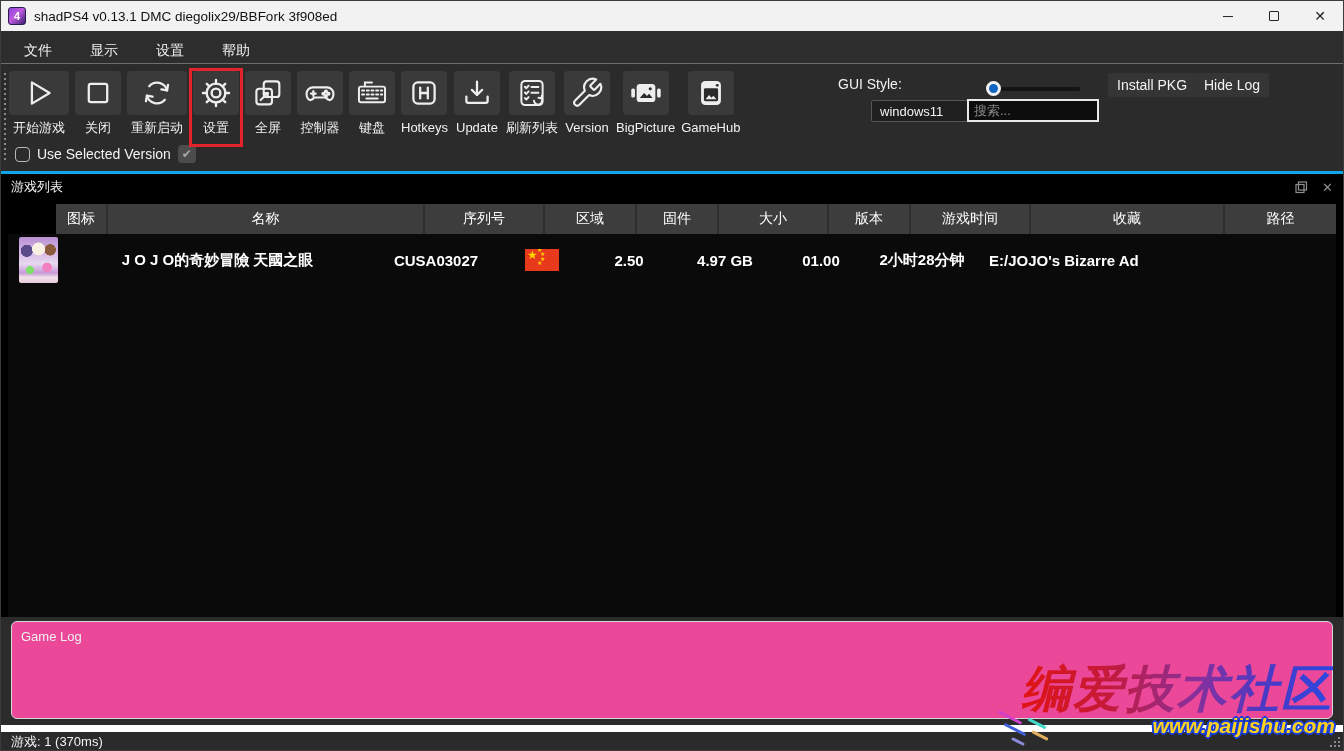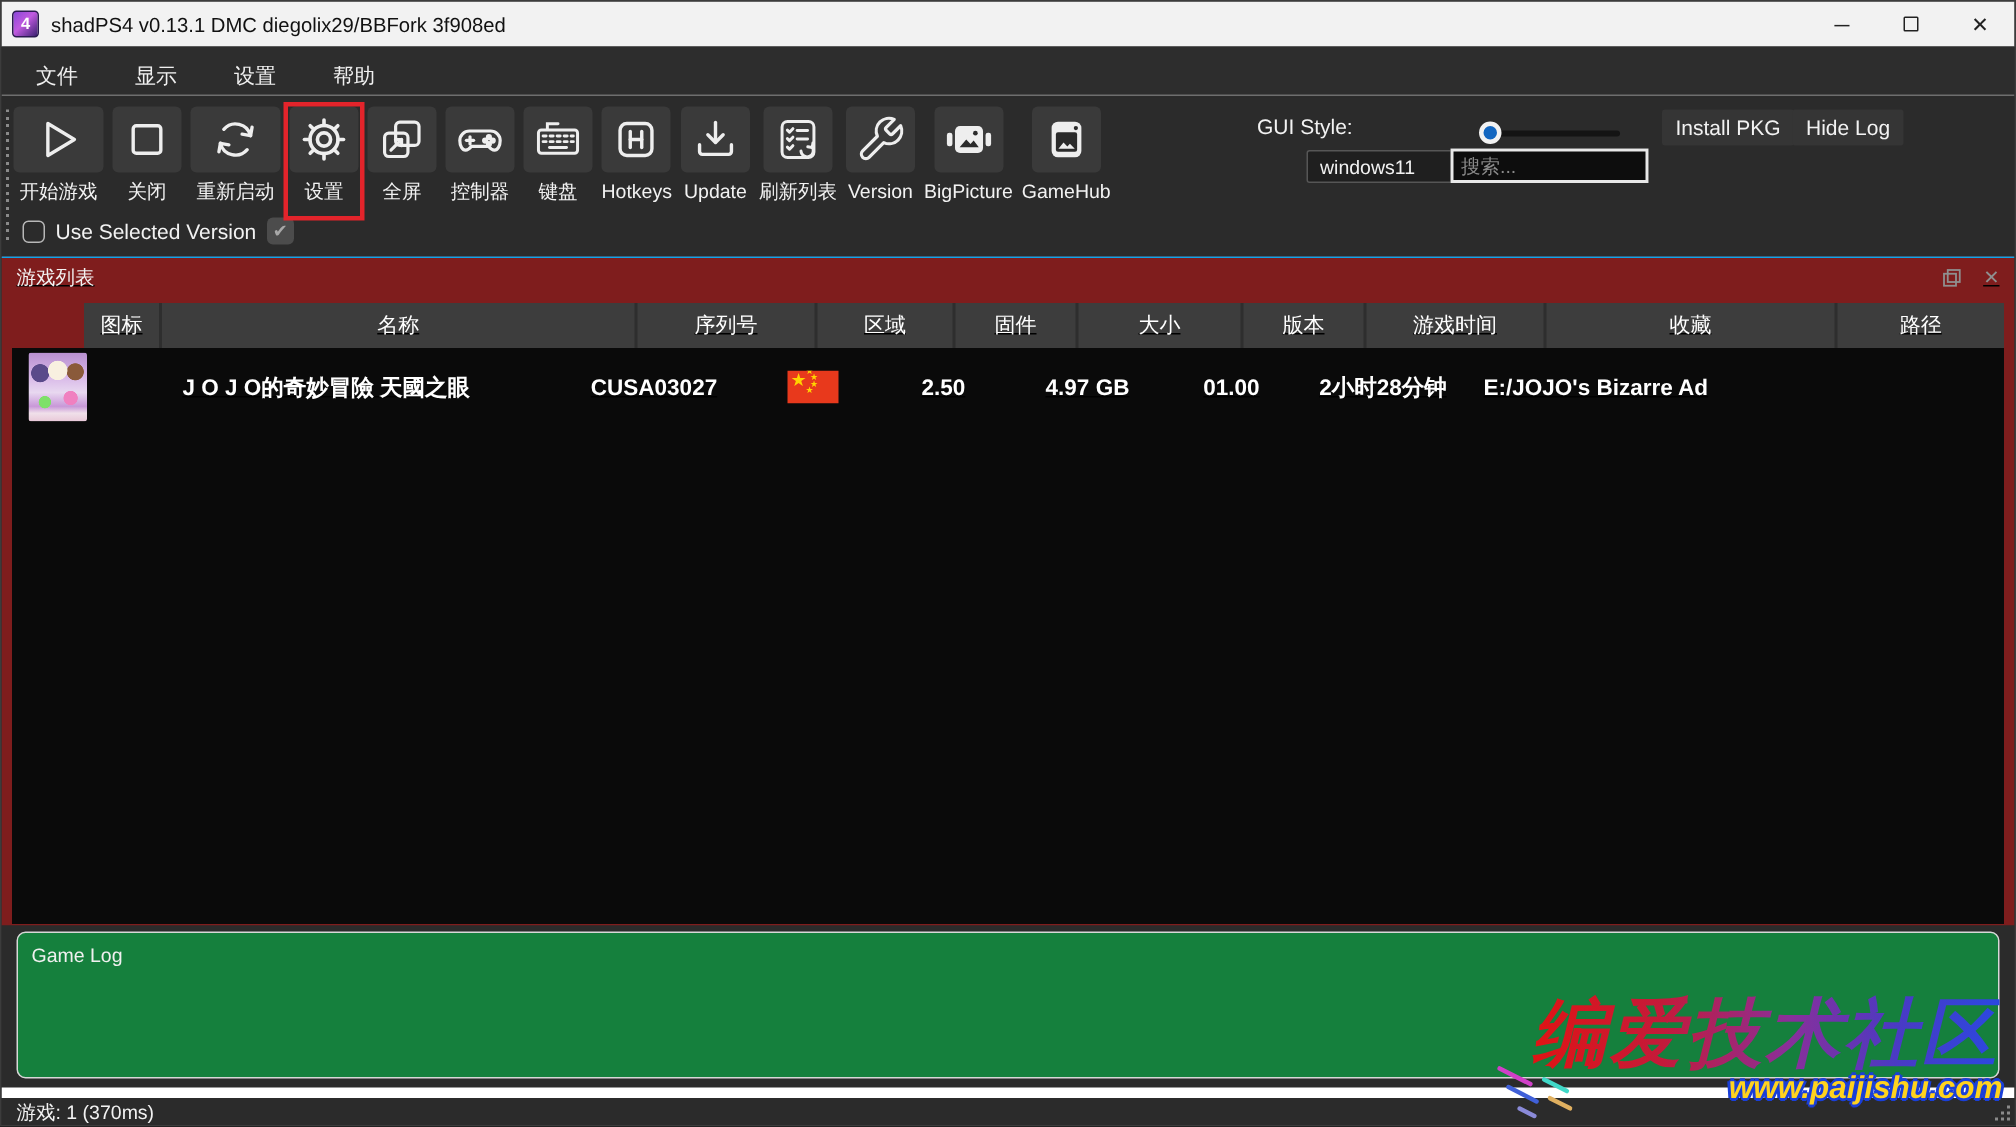--- a/index.html
+++ b/index.html
@@ -51,21 +51,21 @@
   .btn-install { left:270px; }
   .btn-hidelog { left:357px;text-align:center; }
   .gui-select { position:absolute; left:0; top:29px; width:126px; height:22px; background:#1f1f1f; border:1px solid #565656;
     border-radius:2px; color:#f2f2f2; font-size:13px; display:flex; align-items:center; padding:0 8px;margin-left:33px; }
   .gui-select .chev { margin-left:auto; font-size:10px; color:#cfcfcf; }
   .search-input { position:absolute; left:129px; top:28px; width:132px; height:23px; background:#0d0d0d;
     border:2px solid #e8e8e8; color:#e0e0e0; font-size:13px; padding:0 5px; outline:none; }
   .search-input::placeholder { color:#8a8a8a; }
 
   
-  .dock { position:absolute; top:170px; left:0; width:100%; height:446px; background:#7f1d1d; border-top:1px solid #0ea5e9;text-decoration:underline; }
+  .dock { position:absolute; top:170px; left:0; width:100%; height:446px; background:#000000; border-top:3px solid #0ea5e9; }
   .dock-titlebar { height:26px; display:flex; align-items:center; padding:0 10px; }
   .dock-title { color:#f2f2f2; font-size:13px; }
   .dock-btns { margin-left:auto; display:flex; gap:14px; align-items:center; }
   .dock-btn { color:#8f8f8f; font-size:13px; display:flex; align-items:center; }
 
   .table-wrap { padding:4px 7px 0 7px;margin-left:48px; }
   .grid-row { display:grid; grid-template-columns:50px 315px 118px 90px 80px 108px 80px 118px 192px auto; column-gap:2px; }
   .thead { background:#2e2e2e; }
   .th { background:#3d3d3d; color:#fff; font-size:14px; height:30px; display:flex; align-items:center; justify-content:center; }
   .list-area { margin:0 7px; height:384px; background:#0a0a0a; }
@@ -82,21 +82,21 @@
       linear-gradient(180deg,#b890d0 0%,#d8b8e8 35%,#e8d8f0 58%,#c898d8 78%,#f0e0ea 88%,#e8c8d8 100%); }
   .flag { position:relative; width:34px; height:22px; background:#e8391c; overflow:hidden; }
   .flag .s1 { position:absolute; left:2px; top:-1px; color:#ffd400; font-size:12px; }
   .flag .s2 { position:absolute; left:12px; top:-3px; color:#ffd400; font-size:6px; }
   .flag .s3 { position:absolute; left:15px; top:1px; color:#ffd400; font-size:6px; }
   .flag .s4 { position:absolute; left:15px; top:6px; color:#ffd400; font-size:6px; }
   .flag .s5 { position:absolute; left:12px; top:10px; color:#ffd400; font-size:6px; }
 
   
   .log-panel { position:absolute; top:616px; left:0; width:100%; height:108px; background:#2b2b2b; }
-  .log-box { position:absolute; left:10px; right:10px; top:4px; height:98px; background:#15803d;
+  .log-box { position:absolute; left:10px; right:10px; top:4px; height:98px; background:#ec4899;
     border:1px solid #d8d8d8; border-radius:6px; color:#f0f0f0; font-size:13px; padding:7px 9px; }
 
   
   .statusbar { position:absolute; top:724px; left:0; width:100%; height:27px; background:#2b2b2b;
     display:flex; align-items:center; padding-left:10px; color:#f2f2f2; font-size:13px; border-top:7px solid #ffffff; }
 
   
   .watermark { position:absolute; right:8px; top:655px; width:560px; height:96px; pointer-events:none; z-index:20; }
   .wm-title { position:absolute; right:2px; top:0; font-size:50px; font-weight:bold; font-style:italic; letter-spacing:2px;
     background:linear-gradient(90deg,#e01414 0%,#c41a3a 28%,#8a2f9a 55%,#4a3ac4 78%,#2b48e0 100%);

